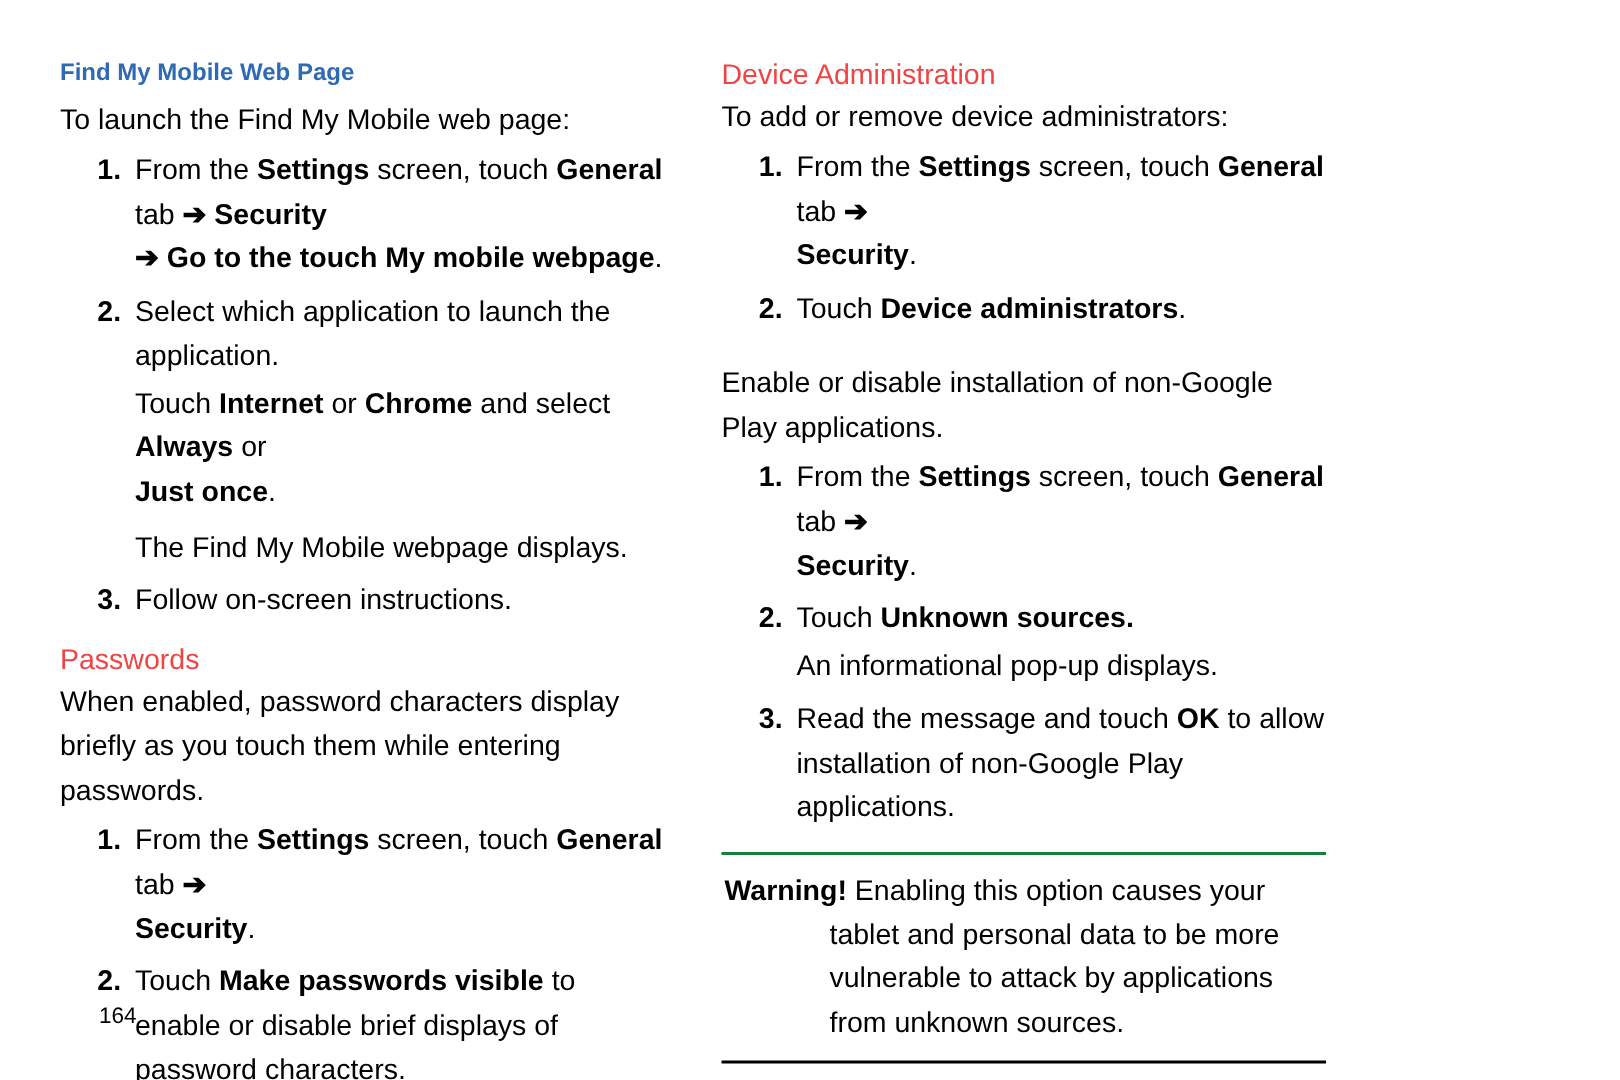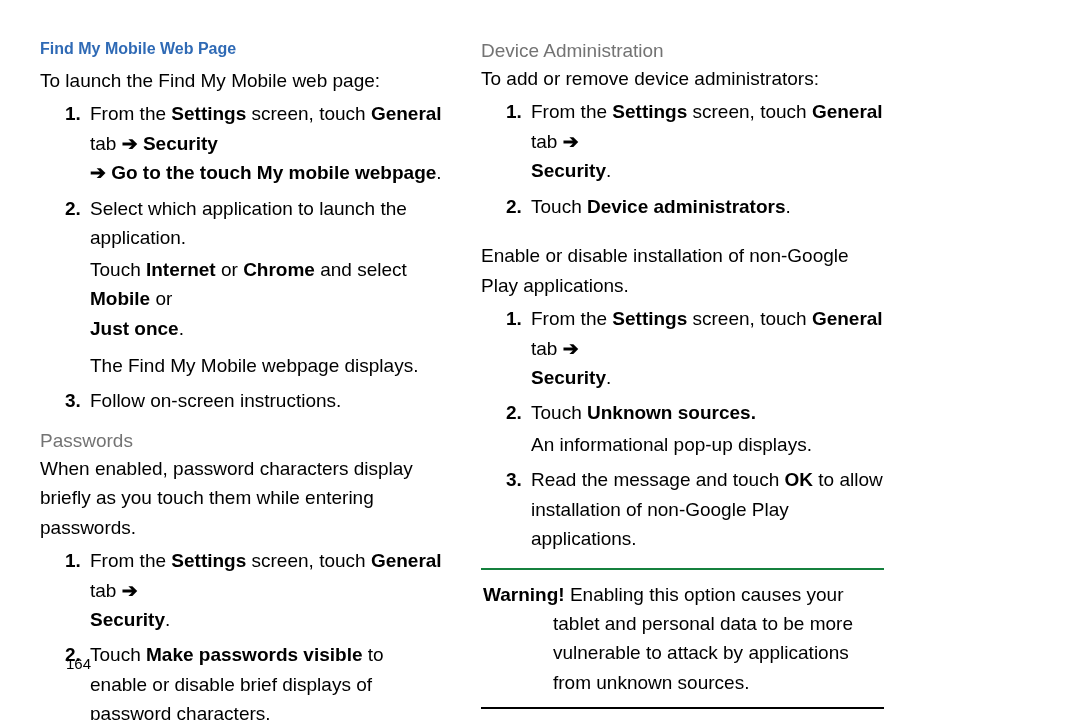--- a/index.html
+++ b/index.html
@@ -27,21 +27,21 @@
   }
   h3.blue-bold {
     font-size: 16px;
     font-weight: bold;
     color: #2f6ab5;
     margin: 0 0 8px 0;
   }
   h3.blue-light {
     font-size: 19px;
     font-weight: 400;
-    color: #737373;
+    color: #ef4444;
     margin: 14px 0 2px 0;
   }
   p, li {
     font-size: 19px;
     line-height: 1.55;
     margin: 2px 0;
   }
   p.intro {
     margin: 0 0 4px 0;
   }
@@ -68,21 +68,21 @@
   }
   .warn-box p {
     margin: 0;
     padding-left: 70px;
     text-indent: -70px;
     line-height: 1.55;
   }
   .page-num {
     position: absolute;
     left: 66px;
-    bottom: 48px;
+    bottom: 34px;
     font-size: 15px;
   }
   .arrow {
     font-weight: bold;
   }
 </style>
 </head>
 <body>
 
 <div class="page">
@@ -94,21 +94,21 @@
       <p class="intro">To launch the Find My Mobile web page:</p>
 
       <ol>
         <li>
           <span>From the </span><span class="b">Settings</span><span> screen, touch </span><span class="b">General</span><span> tab </span><span class="arrow">➔</span><span class="b"> Security </span><br>
           <span class="b arrow">➔ Go to the touch My mobile webpage</span><span>.</span>
         </li>
         <li>
           <span>Select which application to launch the application.</span>
           <div class="sub">
-            <span>Touch </span><span class="b">Internet</span><span> or </span><span class="b">Chrome</span><span> and select </span><span class="b">Mobile</span><span> or </span><br><span class="b">Just once</span><span>.</span>
+            <span>Touch </span><span class="b">Internet</span><span> or </span><span class="b">Chrome</span><span> and select </span><span class="b">Always</span><span> or </span><br><span class="b">Just once</span><span>.</span>
           </div>
           <div class="sub" style="margin-top:8px;">The Find My Mobile webpage displays.</div>
         </li>
         <li>Follow on-screen instructions.</li>
       </ol>
 
       <h3 class="blue-light">Passwords</h3>
       <p class="intro">When enabled, password characters display briefly as you touch them while entering passwords.</p>
 
       <ol>

